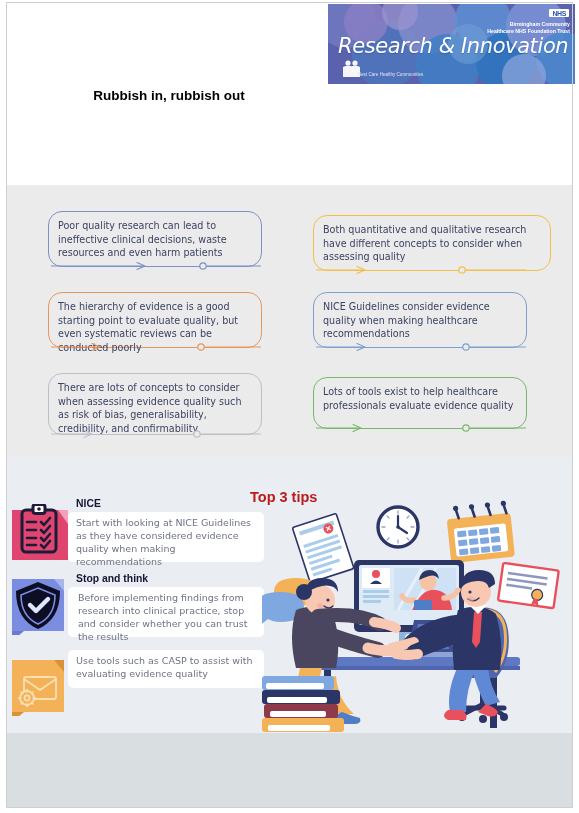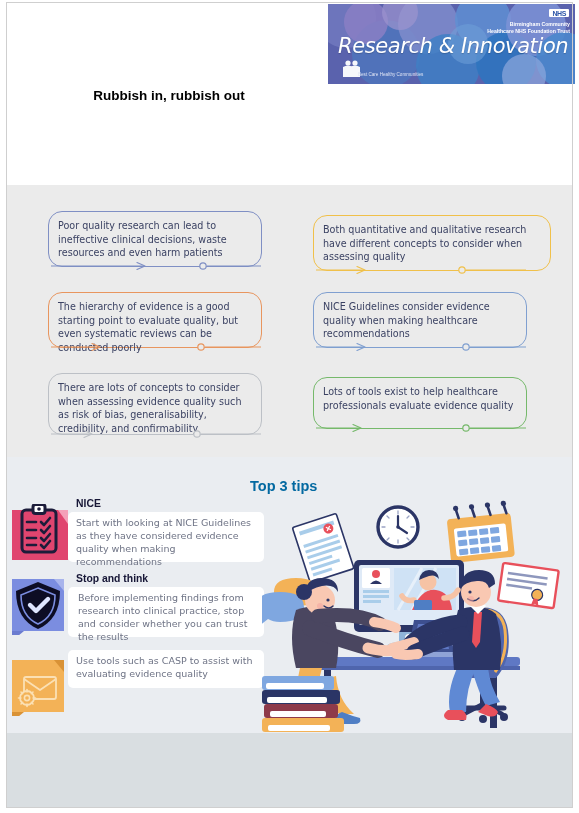--- a/index.html
+++ b/index.html
@@ -157,24 +157,24 @@
     bottom: -1px;
     height: 14px;
     pointer-events: none;
     overflow: visible;
   }
   .cn svg { display: block; overflow: visible; }
 
   
   .tips-title {
     position: absolute;
-    left: 250px; top: 478px;
+    left: 250px; top: 489px;
     font-size: 14.5px;
     font-weight: bold;
-    color: #0369a1;
+    color: #b91c1c;
   }
 
   .tip {
     position: absolute;
   }
   .tip-icon {
     position: absolute;
     left: 0; top: 8px;
     width: 56px; height: 56px;
   }

